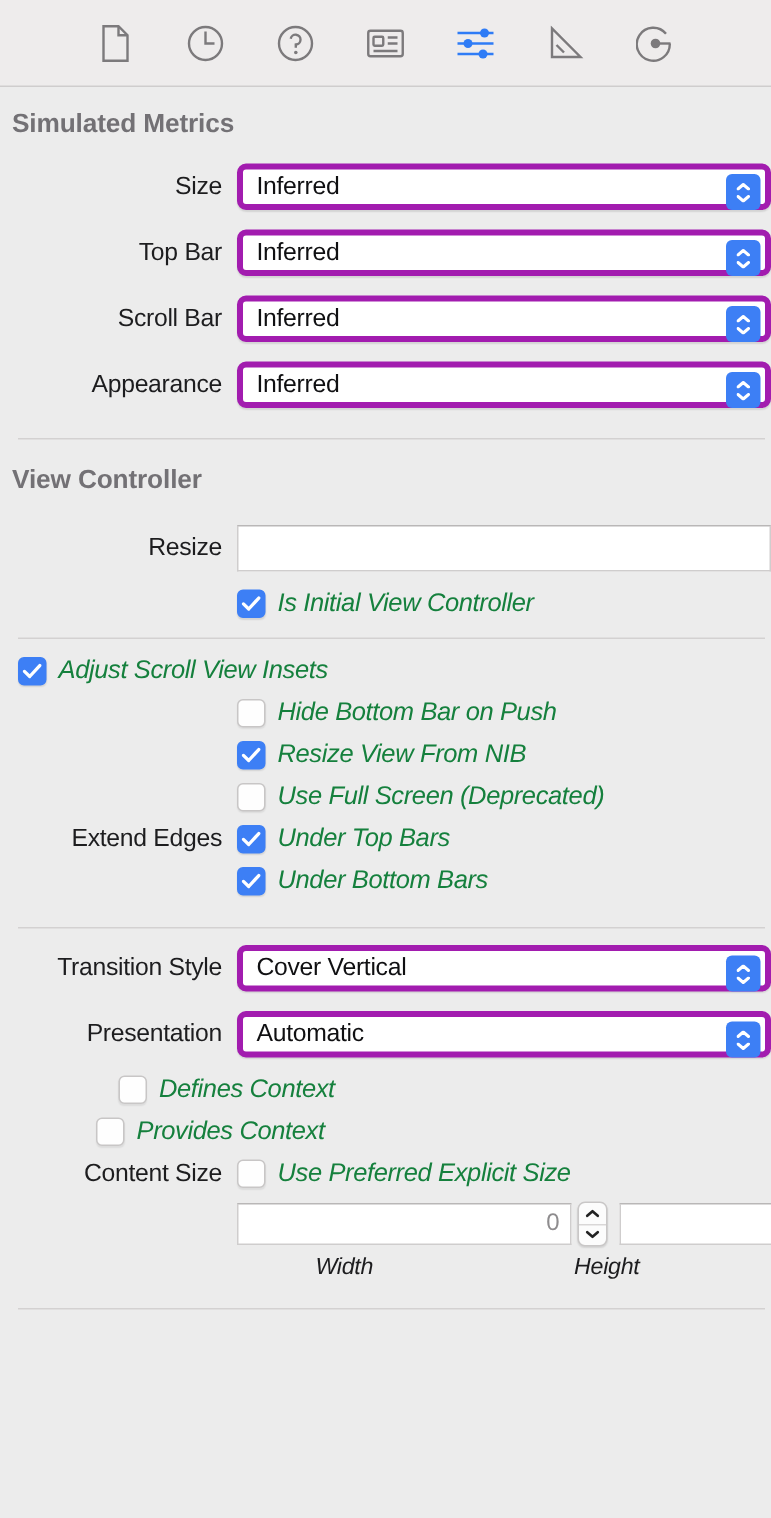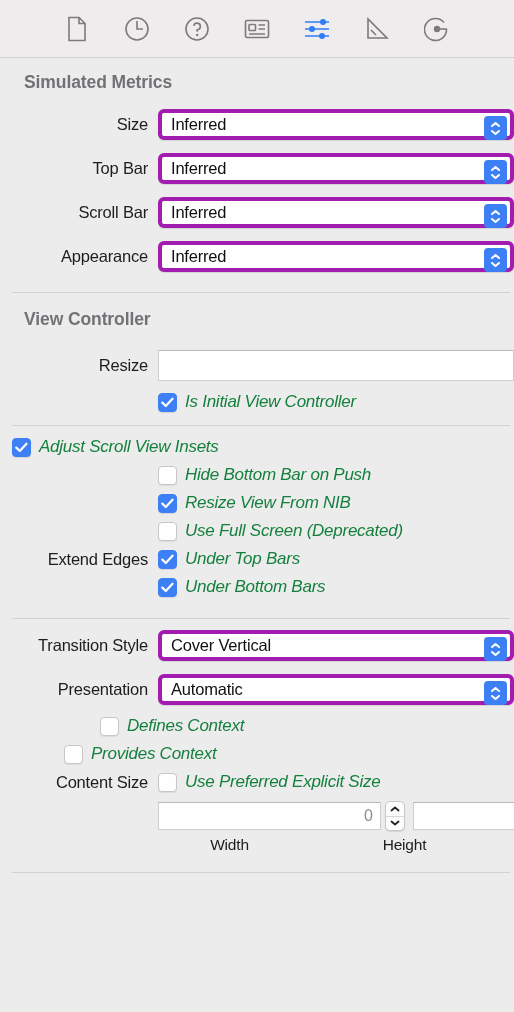--- a/index.html
+++ b/index.html
@@ -38,21 +38,21 @@
     display: flex;
     align-items: center;
     justify-content: center;
     cursor: default;
   }
   .tool-btn svg { display: block; }
   .ic-stroke { stroke: #7c7a7c; fill: none; stroke-width: 1.6; }
   .ic-sel { stroke: #2f7cf6; }
 
   
-  .section { padding: 0 24px; }
+  .section { padding: 0 8px; }
 
   .sec-title {
     font-size: 17.5px;
     font-weight: bold;
     color: #737175;
     letter-spacing: -0.1px;
   }
 
   .divider {
     height: 1px;
@@ -211,20 +211,21 @@
   }
   .stepper .half:first-child { border-bottom: 1px solid #d9d7d7; }
   .stepper svg path { stroke: #222; stroke-width: 1.8; fill: none; stroke-linecap: round; stroke-linejoin: round; }
 
   .caprow {
     display: flex;
     align-items: center;
     padding-left: 158px;
     padding-right: 14px;
     gap: 8px;
+    font-style: italic;
   }
   .cap {
     flex: 1;
     text-align: center;
     font-size: 15.5px;
     color: #1d1d1f;
     letter-spacing: -0.2px;
     padding-right: 24px;
   }
 </style>
@@ -511,21 +512,21 @@
           </svg>
         <svg class="chev" viewBox="0 0 9 5">
             <path d="M1 1 L4.5 4 L8 1"></path>
           </svg>
       </span>
     </div>
   </div>
 
   <div style="height:11px"></div>
 
-  <div class="cbrow" style="padding-left:100px">
+  <div class="cbrow" style="padding-left:79px">
     <span class="cbox off">
       <svg width="13" height="11" viewBox="0 0 13 11">
           <path d="M1.3 5.6 L4.8 9 L11.5 1.7" stroke="#fff" stroke-width="2.2" fill="none"></path>
         </svg>
     </span>
     <span class="cb-label">Defines Context</span>
   </div>
 
   <div style="height:8px"></div>
 

